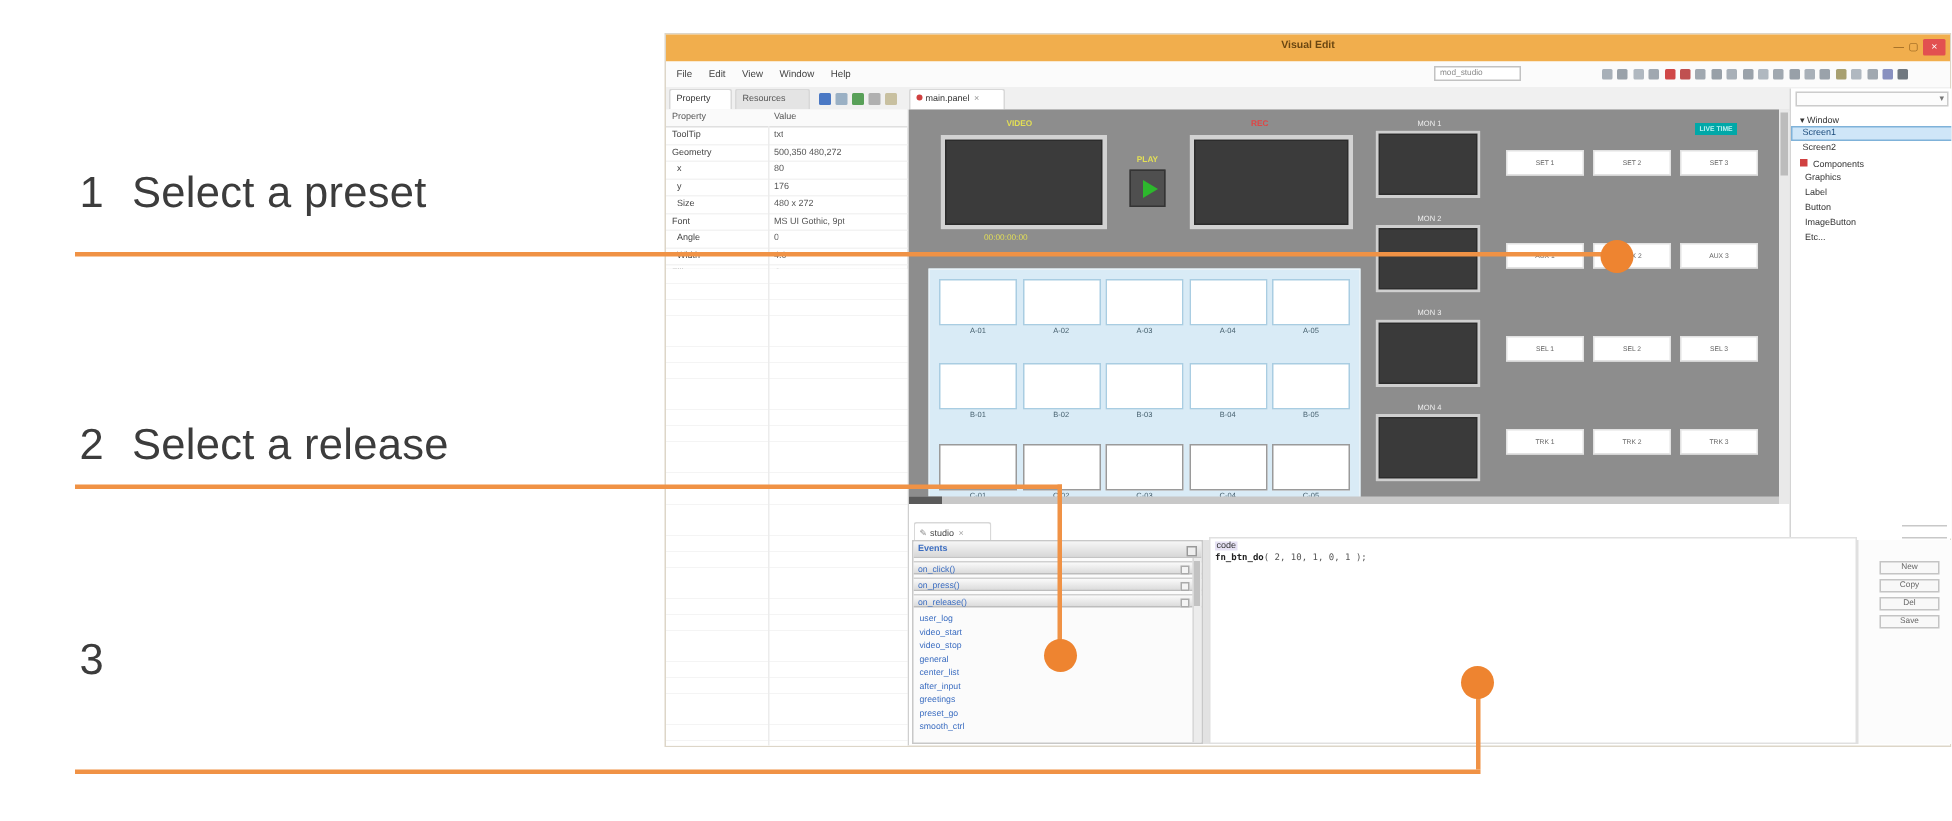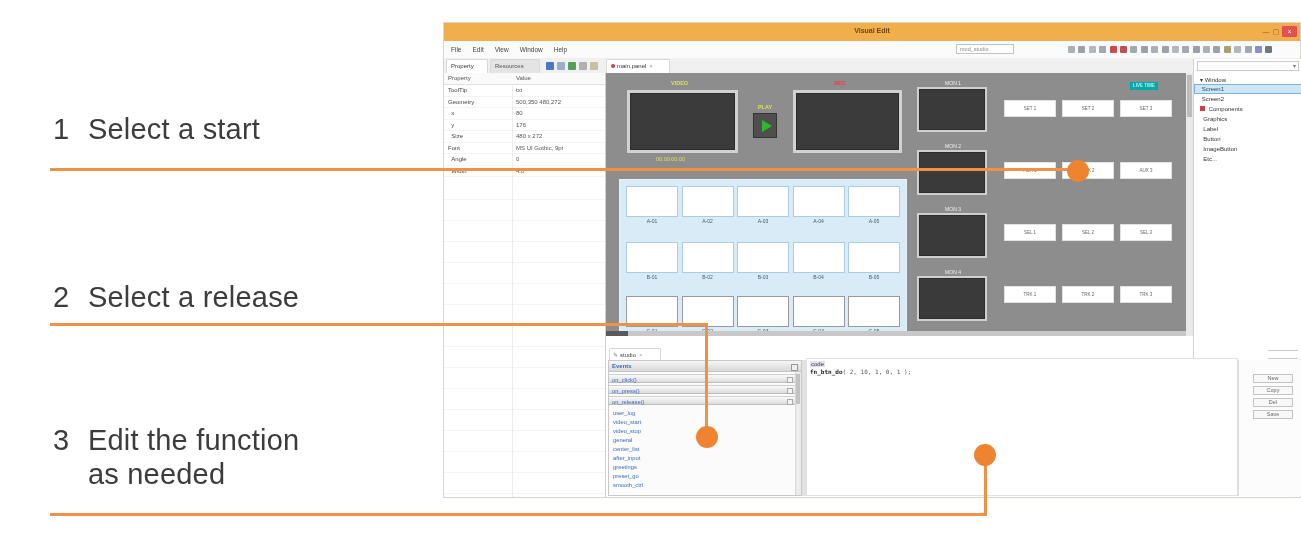--- a/index.html
+++ b/index.html
@@ -130,32 +130,28 @@
   #btnCol .pad{height:11px;}
   #cornerCtl{position:absolute;left:824px;top:327px;width:30px;height:7px;border-top:1px solid #c8c8c8;border-bottom:1px solid #c8c8c8;}
 </style>
 </head>
 <body>
 
 <div id="stage">
 
   <div class="step" style="left:53px;top:112px;">
     <span class="num">1</span>
-    <span>Select a start</span>
+    <span>Select a preset</span>
   </div>
   <div class="step" style="left:53px;top:280px;">
     <span class="num">2</span>
     <span>Select a release</span>
   </div>
   <div class="step" style="left:53px;top:423px;">
     <span class="num">3</span>
-    <span>
-      <span>Edit the function</span><br>
-      <span>as needed</span>
-    </span>
   </div>
 
   <div class="callout-h" style="left:50px;top:168px;width:1028px;"></div>
   <div class="callout-dot" style="left:1067px;top:160px;"></div>
 
   <div class="callout-h" style="left:50px;top:323px;width:658px;"></div>
   <div class="callout-v" style="left:705px;top:323px;height:110px;"></div>
   <div class="callout-dot" style="left:696px;top:426px;"></div>
 
   <div class="callout-h" style="left:50px;top:513px;width:937px;"></div>

